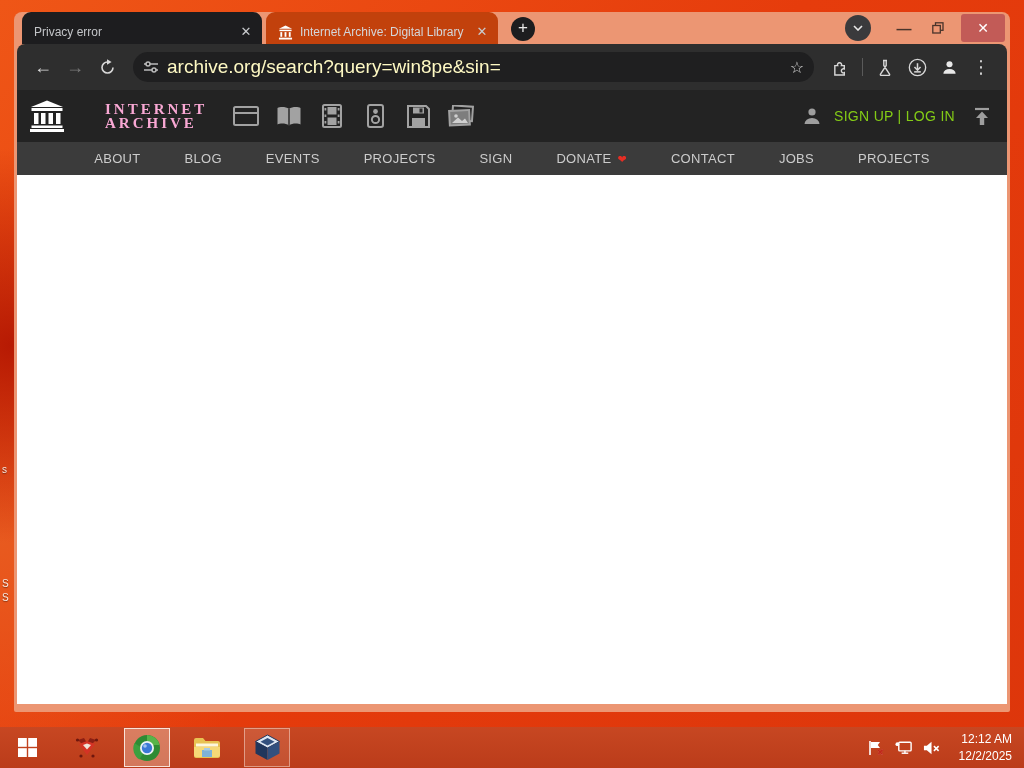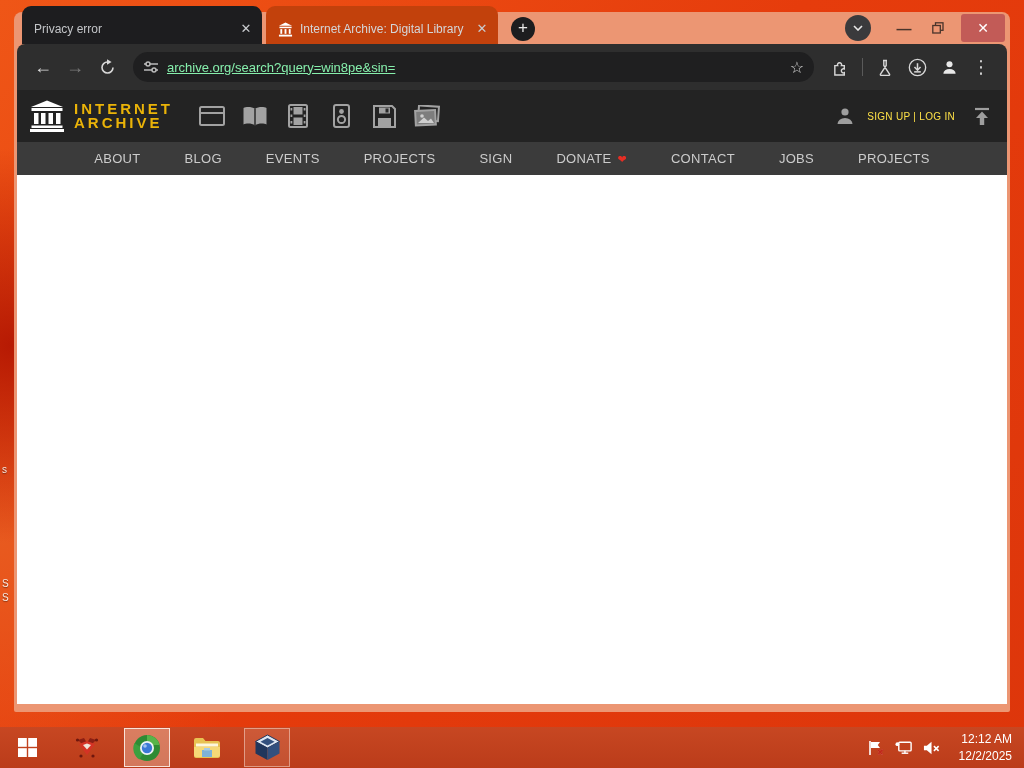--- a/index.html
+++ b/index.html
@@ -15,21 +15,21 @@
   }
 
   
   .bwin {
     position:absolute; left:14px; top:12px; width:996px; height:700px;
     background:#ec9673; border-radius:8px 8px 2px 2px;
     padding:0 3px 4px 3px;
   }
   .titlebar { position:relative; height:32px; }
   .tab {
-    position:absolute; bottom:0; height:38px; border-radius:9px 9px 0 0;
+    position:absolute; bottom:0; height:32px; border-radius:9px 9px 0 0;
     display:flex; align-items:center; padding:8px 8px 0 12px; cursor:pointer;
   }
   .tab.inactive { left:5px; width:240px; background:#1d1d1f; }
   .tab.active   { left:249px; width:232px; background:#c2410c; }
   .tab-title { flex:1; font-size:12px; color:#d4d6d9; white-space:nowrap; overflow:hidden; }
   .tab.inactive .tab-title { color:#c3c5c8; }
   .tab-close { color:#c9cbce; font-size:13px; width:16px; height:16px; line-height:15px;
     text-align:center; border-radius:50%; cursor:pointer; }
   .tab-fav { width:15px; height:15px; margin-right:7px; flex:none; }
   .newtab-btn {
@@ -53,39 +53,39 @@
     height:46px; background:#2e2e2e; border-radius:8px 8px 0 0;
     display:flex; align-items:center; padding:0 12px; gap:4px;
   }
   .nav-ico { width:28px; height:28px; display:flex; align-items:center; justify-content:center;
     font-size:18px; color:#d8d8d8; cursor:pointer; border-radius:50%; }
   .nav-ico.disabled { color:#7a7a7a; }
   .omnibox {
     flex:1; height:30px; margin:0 8px; background:#1f1f20; border-radius:15px;
     display:flex; align-items:center; padding:0 10px; gap:8px; cursor:text;
   }
-  .omni-url { flex:1; font-size:13px; color:#86efac; white-space:nowrap; overflow:hidden;text-decoration:underline; }
+  .omni-url { flex:1; font-size:19px; color:#fef9c3; white-space:nowrap; overflow:hidden; }
   .star { font-size:16px; color:#d8d8d8; cursor:pointer; }
   .tool-sep { width:1px; height:18px; background:#5a5a5a; margin:0 4px; }
   .ico-svg { display:block; }
 
   
   .page { height:614px; display:flex; flex-direction:column; background:#fff; }
 
   .ia-header {
     height:52px; background:#232323; display:flex; align-items:center;
     padding:0 10px; flex:none;
   }
   .ia-logo { display:flex; align-items:center; gap:9px; margin-left:2px; cursor:pointer; }
-  .ia-wordmark { font-family:Liberation Sans, sans-serif; font-weight:bold; color:#eab308;
-    font-size:15px; letter-spacing:3px; line-height:0.95; }
+  .ia-wordmark { font-family:Liberation Serif, serif; font-weight:bold; color:#f9a8d4;
+    font-size:15px; letter-spacing:3px; line-height:0.95;margin-left:31px; }
   .media-row { display:flex; align-items:center; gap:17px; margin-left:26px; }
   .media-ico { width:26px; height:24px; display:flex; align-items:center; justify-content:center; cursor:pointer; }
   .ia-right { margin-left:auto; display:flex; align-items:center; gap:12px; }
-  .auth-text { color:#fde047; font-size:10px; letter-spacing:0.3px; cursor:pointer; }
+  .auth-text { color:#84cc16; font-size:14px; letter-spacing:0.3px; cursor:pointer; }
   .upload-ico { margin:0 6px; cursor:pointer; }
   .ia-search {
     width:134px; height:27px; background:#fff; border-radius:14px; border:1px solid #ddd;
     display:flex; align-items:center; padding:0 8px; gap:6px; margin-right:14px;
   }
   .ia-search input { border:none; outline:none; width:90px; font-size:13px;
     color:#333; background:transparent; font-family:"Liberation Sans",sans-serif; }
   .ia-search input::placeholder { color:#9a9a9a; }
 
   .ia-nav {

